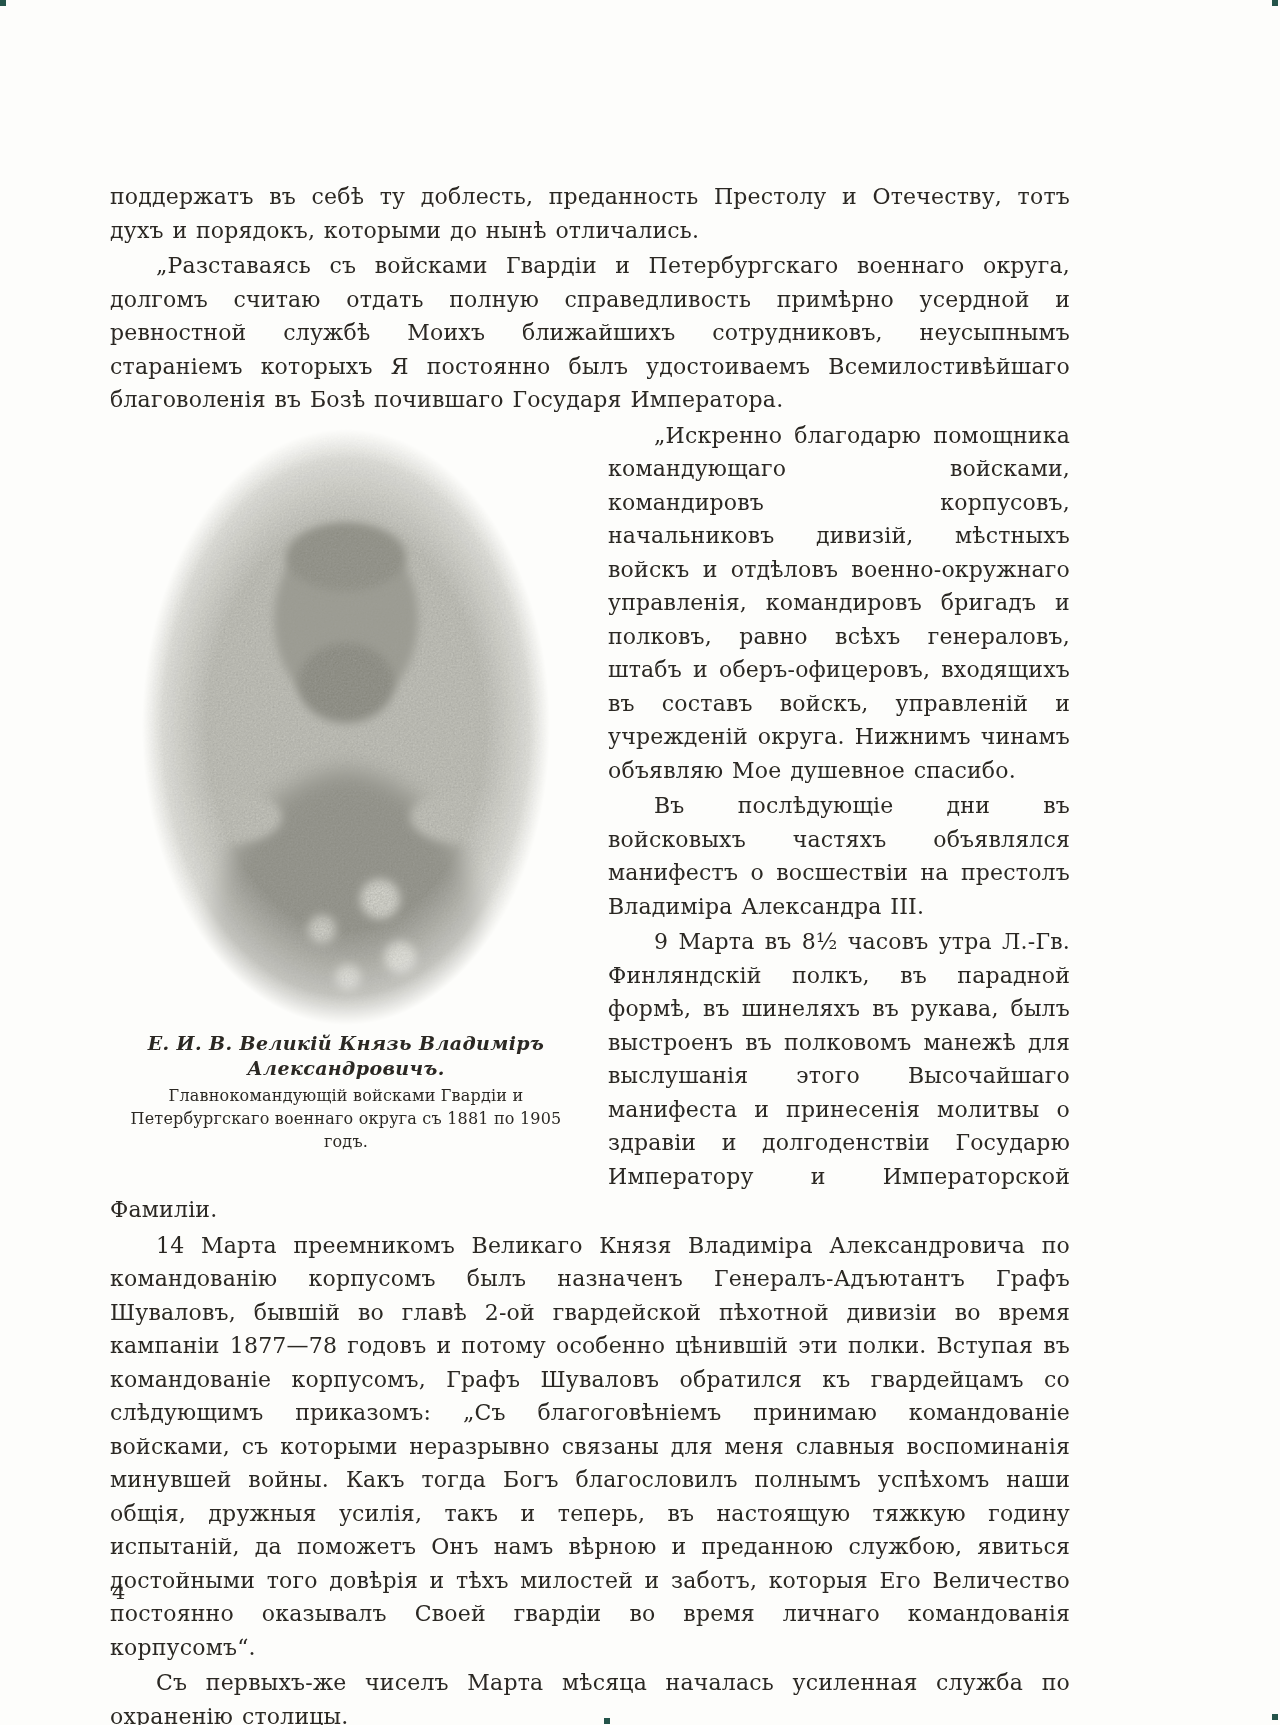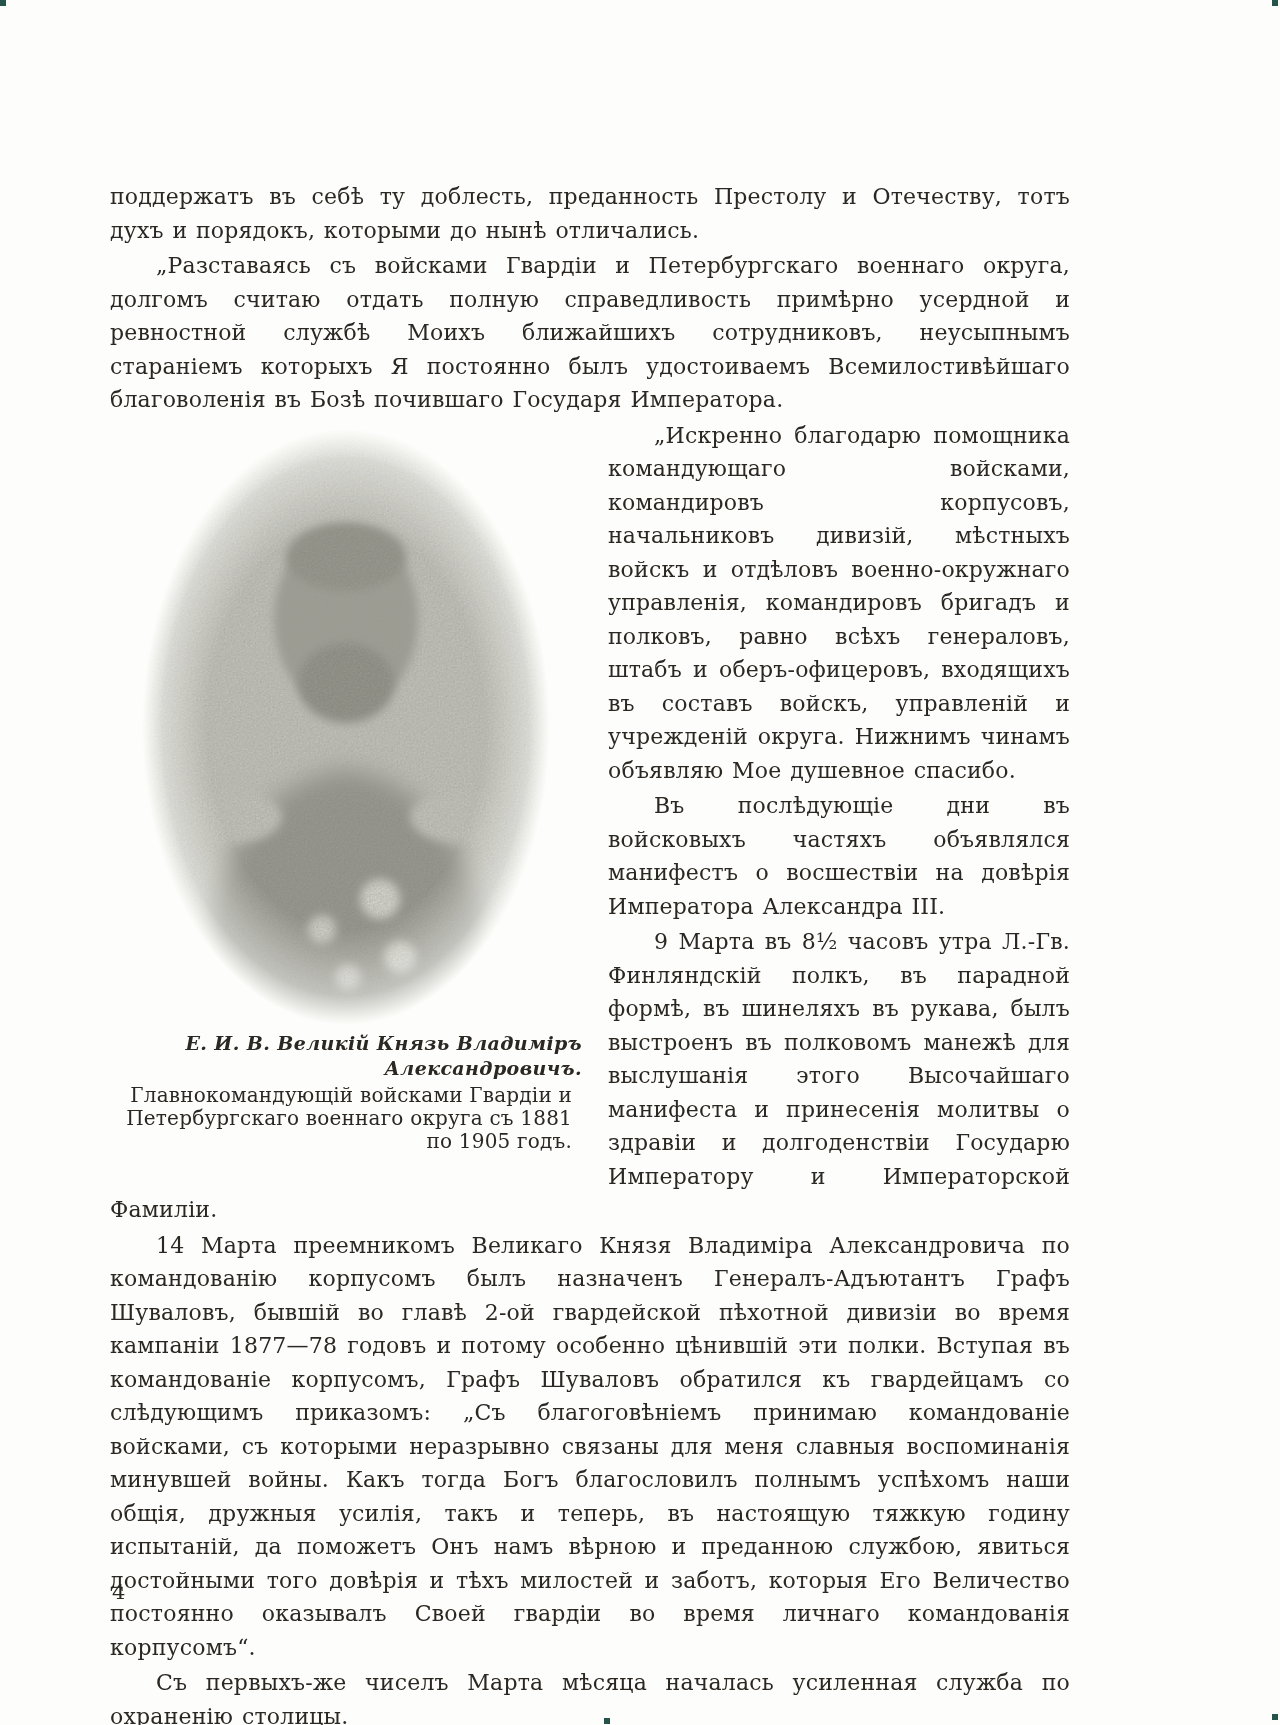--- a/index.html
+++ b/index.html
@@ -33,30 +33,30 @@
     margin:2px 0 10px 0;
   }
   figure.portrait-figure{
     float:left;
     width:472px;
     margin:10px 26px 12px 0;
     padding:0;
     text-align:center;
   }
   .portrait{display:block;margin:0 auto;}
-  figcaption{margin-top:6px;text-align:right;}
+  figcaption{margin-top:6px;}
   .cap-title{
     font-size:19px;
     font-weight:bold;
     font-style:italic;
     letter-spacing:0.4px;
     line-height:25px;
   }
   .cap-sub{
-    font-size:20px;
+    font-size:16px;
     line-height:23px;
     margin-top:3px;
     padding:0 10px;
     letter-spacing:0.2px;
   }
   .page-number{
     position:absolute;
     left:112px;top:1580px;
     font-size:21px;
   }
@@ -120,21 +120,21 @@
           <rect width="408" height="596" filter="url(#grain)"></rect>
         </g>
       </svg>
       <figcaption>
         <div class="cap-title">Е. И. В. Великій Князь Владиміръ Александровичъ.</div>
         <div class="cap-sub">Главнокомандующій войсками Гвардіи и Петербургскаго военнаго округа съ 1881 по 1905 годъ.</div>
       </figcaption>
     </figure>
 
     <p class="para">„Искренно благодарю помощника командующаго войсками, командировъ корпусовъ, начальниковъ дивизій, мѣстныхъ войскъ и отдѣловъ военно-окружнаго управленія, командировъ бригадъ и полковъ, равно всѣхъ генераловъ, штабъ и оберъ-офицеровъ, входящихъ въ составъ войскъ, управленій и учрежденій округа. Нижнимъ чинамъ объявляю Мое душевное спасибо.</p>
-    <p class="para">Въ послѣдующіе дни въ войсковыхъ частяхъ объявлялся манифестъ о восшествіи на довѣрія Императора Александра III.</p>
+    <p class="para">Въ послѣдующіе дни въ войсковыхъ частяхъ объявлялся манифестъ о восшествіи на престолъ Владиміра Александра III.</p>
     <p class="para">9 Марта въ 8½ часовъ утра Л.-Гв. Финляндскій полкъ, въ парадной формѣ, въ шинеляхъ въ рукава, былъ выстроенъ въ полковомъ манежѣ для выслушанія этого Высочайшаго манифеста и принесенія молитвы о здравіи и долгоденствіи Государю Императору и Императорской Фамиліи.</p>
     <p class="para">14 Марта преемникомъ Великаго Князя Владиміра Александровича по командованію корпусомъ былъ назначенъ Генералъ-Адъютантъ Графъ Шуваловъ, бывшій во главѣ 2-ой гвардейской пѣхотной дивизіи во время кампаніи 1877—78 годовъ и потому особенно цѣнившій эти полки. Вступая въ командованіе корпусомъ, Графъ Шуваловъ обратился къ гвардейцамъ со слѣдующимъ приказомъ: „Съ благоговѣніемъ принимаю командованіе войсками, съ которыми неразрывно связаны для меня славныя воспоминанія минувшей войны. Какъ тогда Богъ благословилъ полнымъ успѣхомъ наши общія, дружныя усилія, такъ и теперь, въ настоящую тяжкую годину испытаній, да поможетъ Онъ намъ вѣрною и преданною службою, явиться достойными того довѣрія и тѣхъ милостей и заботъ, которыя Его Величество постоянно оказывалъ Своей гвардіи во время личнаго командованія корпусомъ“.</p>
     <p class="para">Съ первыхъ-же чиселъ Марта мѣсяца началась усиленная служба по охраненію столицы.</p>
   </div>
 
   <div class="page-number">4</div>
 
   <div class="artifact a1" style="background: rgb(36, 84, 74);"></div>
   <div class="artifact a2" style="background: rgb(36, 84, 74);"></div>
   <div class="artifact a3" style="background: rgb(36, 84, 74);"></div>

